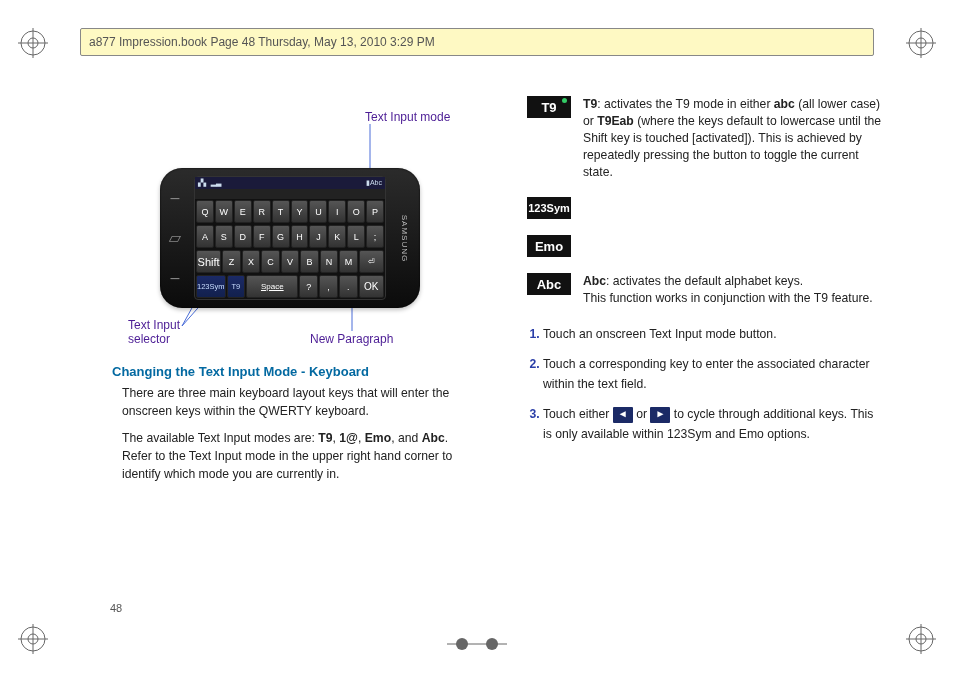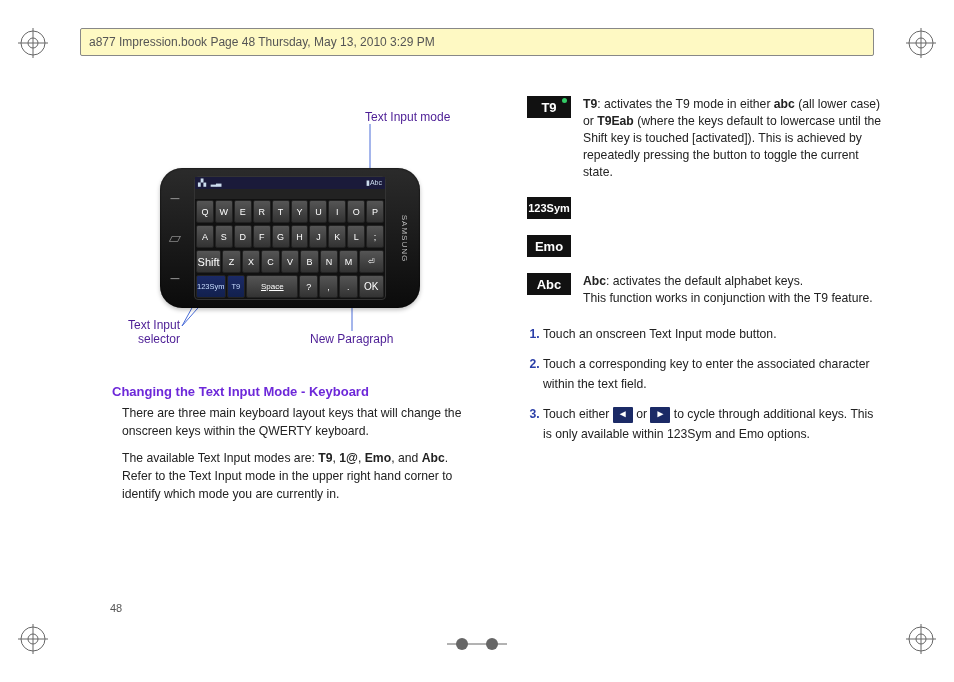--- a/index.html
+++ b/index.html
@@ -79,24 +79,24 @@
     border-radius: 2px;
     color: #fff;
     display: flex; align-items: center; justify-content: center;
   }
   .key.sp { flex: 1.4; font-size: 8px; }
   .key.mode { background: linear-gradient(#1b2a66,#12204d); color: #c8dcff; font-size: 7.5px; }
   .key.shift { font-size: 11px; }
   .key.ok { font-size: 10px; }
   .key.space { flex: 3; font-size: 8px; text-decoration: underline; }
   .section-head {
-    color: #6d28d9;
+    color: #0369a1;
     font-weight: bold;
     font-size: 13px;
-    margin: 20px 0 6px 2px;
+    margin: 0 0 6px 2px;
     font-family: Arial, Helvetica, sans-serif;
   }
   .para { font-size: 12.2px; line-height: 1.45; margin: 0 0 10px 12px; }
   .modeblk { display: flex; gap: 12px; margin-bottom: 16px; }
   .modeicon {
     flex: 0 0 44px; height: 22px;
     background: #111; color: #fff;
     font-weight: bold;
     display: flex; align-items: center; justify-content: center;
     font-size: 13px;
@@ -179,21 +179,21 @@
 
     <div class="col">
       <div class="figwrap">
 
         <div class="ann" style="left:255px; top:14px;">Text Input mode</div>
         <svg style="position:absolute; left:258px; top:28px;" width="50" height="64">
             <line x1="2" y1="0" x2="2" y2="55" stroke="#4a6dd8"></line>
             <line x1="-30" y1="55" x2="2" y2="55" stroke="#4a6dd8"></line>
           </svg>
 
-        <div class="ann" style="left:18px; top:222px; text-align:right;">
+        <div class="ann" style="left:18px; top:222px; text-align:left;">
           <div>Text Input</div>
           <div>selector</div>
         </div>
         <svg style="position:absolute; left:70px; top:170px;" width="60" height="70">
             <line x1="35" y1="0" x2="2" y2="60" stroke="#4a6dd8"></line>
             <line x1="55" y1="0" x2="2" y2="60" stroke="#4a6dd8"></line>
           </svg>
 
         <div class="ann" style="left:200px; top:236px;">New Paragraph</div>
         <svg style="position:absolute; left:238px; top:165px;" width="10" height="70">
@@ -259,21 +259,21 @@
               <div class="key">,</div>
               <div class="key">.</div>
               <div class="key sp ok">OK</div>
             </div>
           </div>
         </div>
       </div>
 
       <div style="height:18px"></div>
       <div class="section-head">Changing the Text Input Mode - Keyboard</div>
-      <p class="para">There are three main keyboard layout keys that will change the onscreen keys within the QWERTY keyboard.</p>
+      <p class="para">There are three main keyboard layout keys that will enter the onscreen keys within the QWERTY keyboard.</p>
       <p class="para">
         <span>The available Text Input modes are: </span><b>T9</b><span>, </span><b>1@</b><span>, </span><b>Emo</b><span>, and </span><b>Abc</b><span>. Refer to the Text Input mode in the upper right hand corner to identify which mode you are currently in.</span>
       </p>
 
       <div class="pgnum">48</div>
     </div>
 
     <div class="col">
 
       <div class="modeblk">

